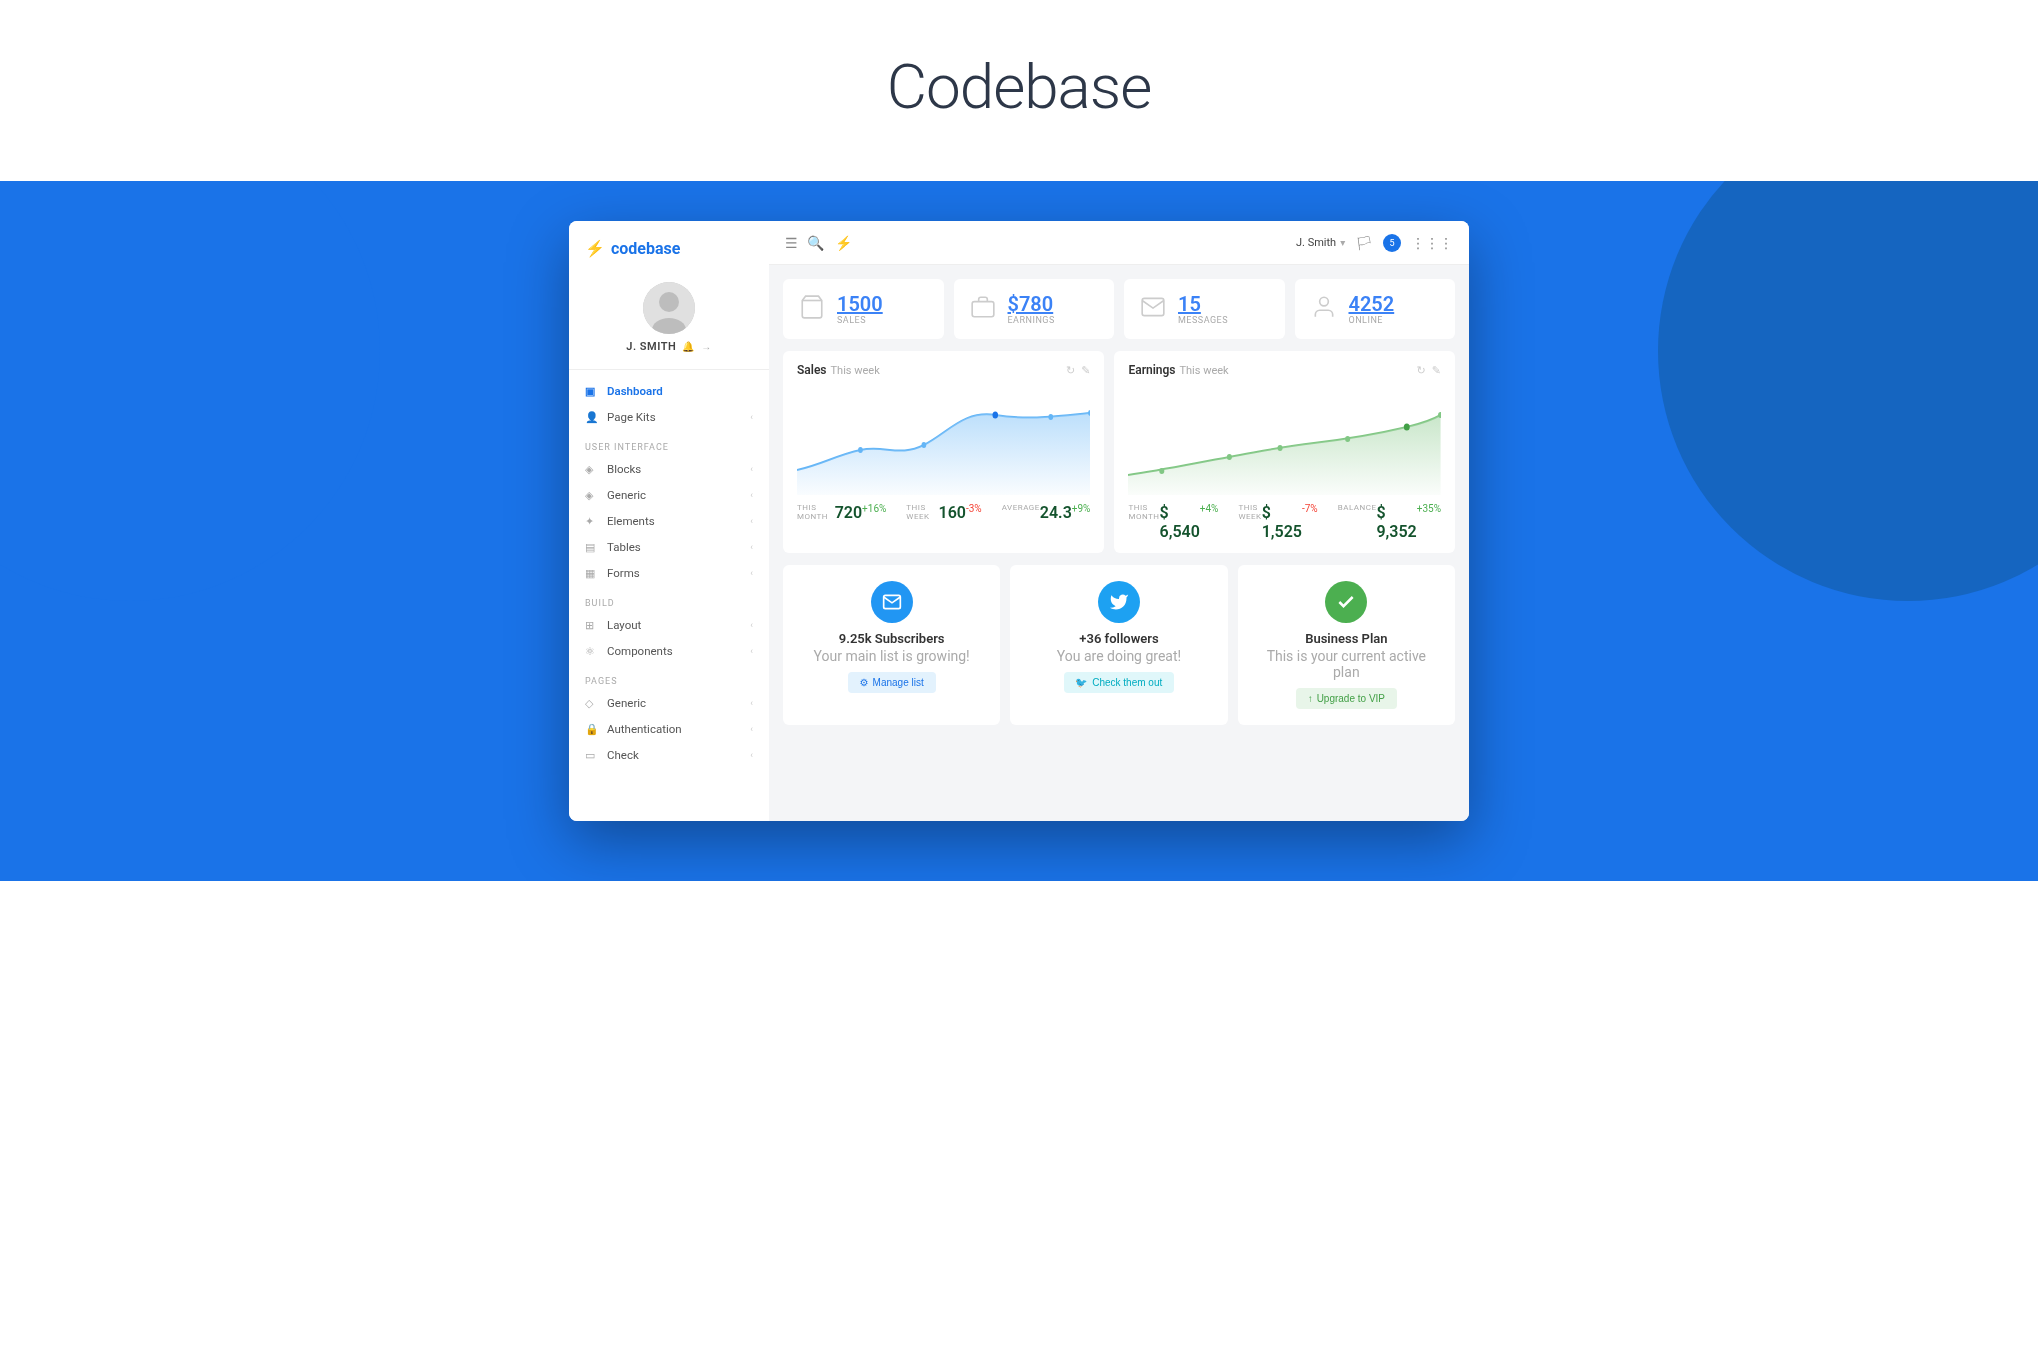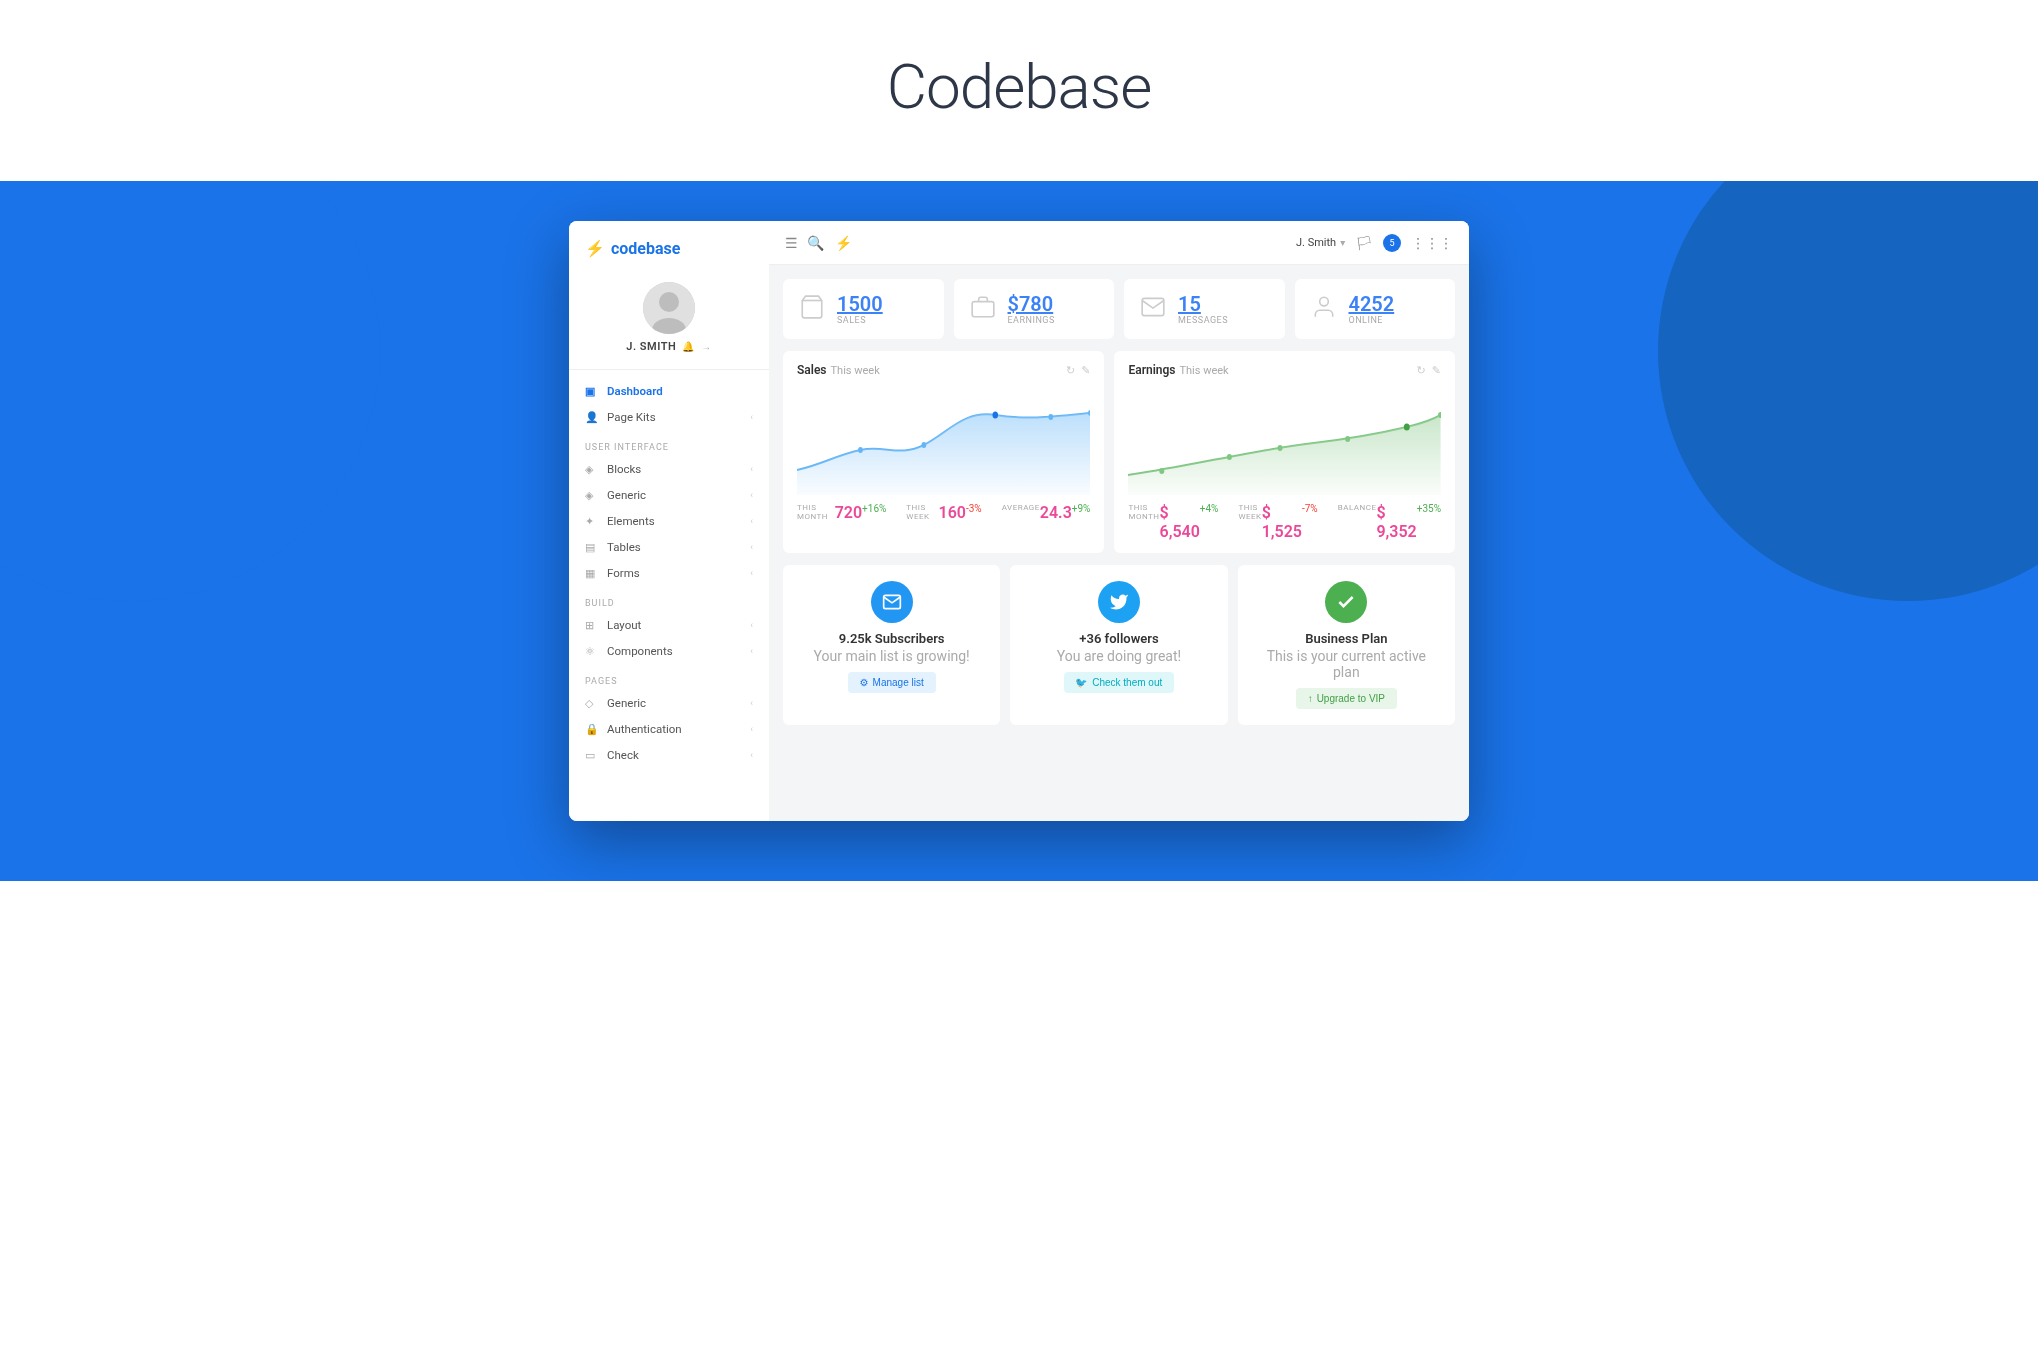--- a/index.html
+++ b/index.html
@@ -328,21 +328,21 @@
     }
     .cs-label {
       font-size: 8px;
       color: #aaa;
       text-transform: uppercase;
       letter-spacing: 0.5px;
     }
     .cs-value {
       font-size: 16px;
       font-weight: 600;
-      color: #ec4899;
+      color: #14532d;
     }
     .cs-change {
       font-size: 10px;
     }
     .cs-change.up { color: #4caf50; }
     .cs-change.down { color: #f44336; }
 
     
     .widget-row {
       display: grid;

